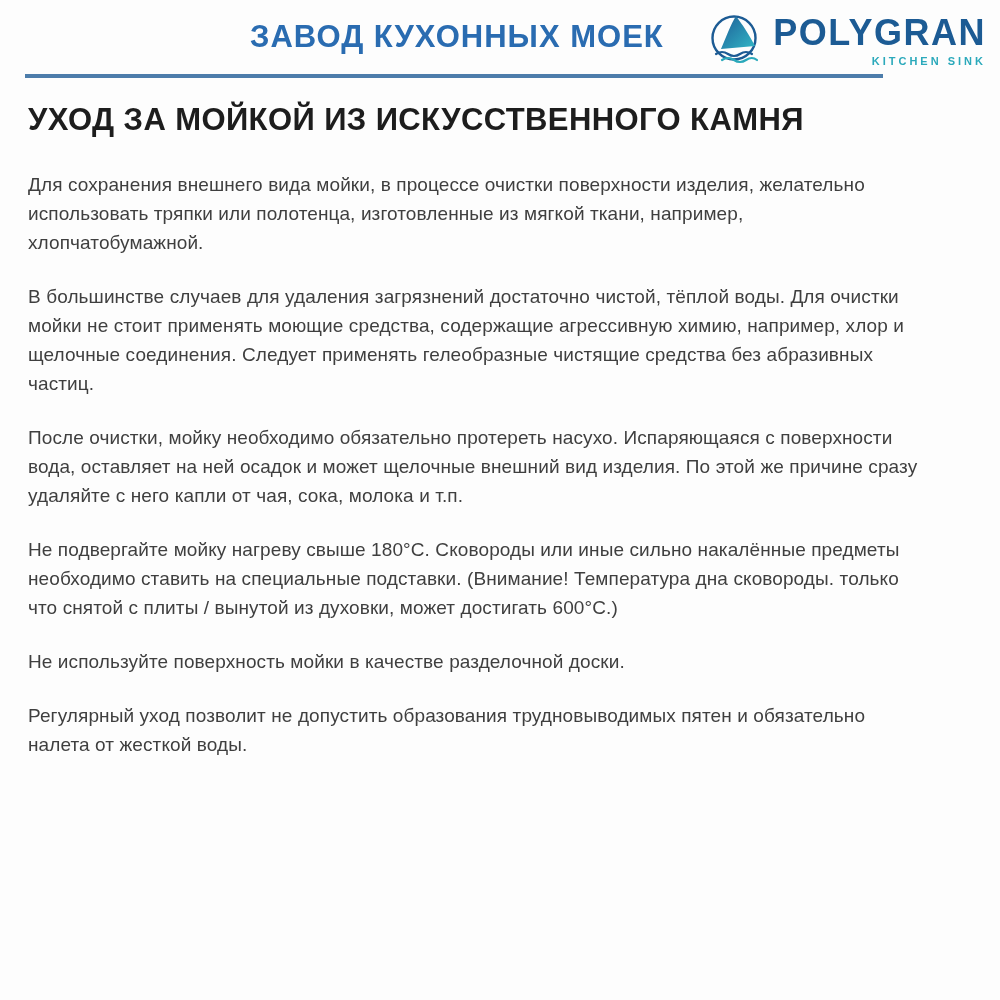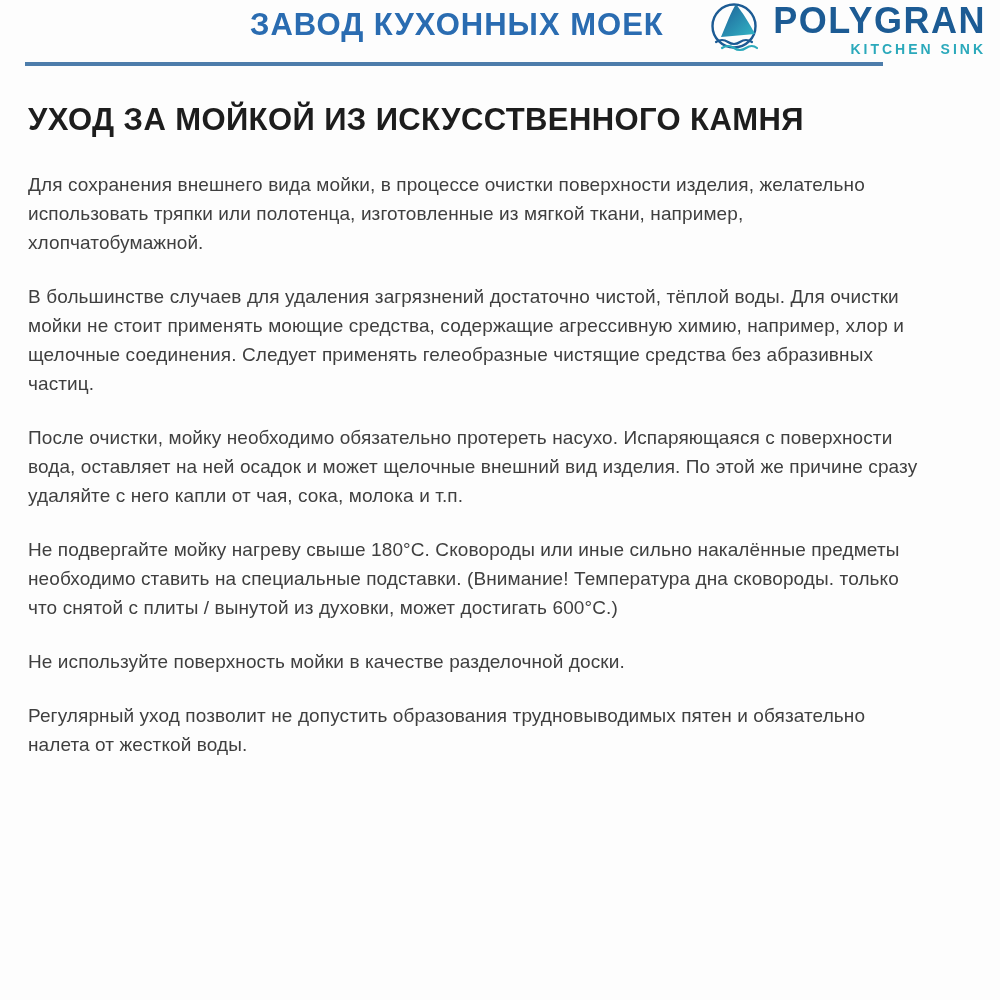--- a/index.html
+++ b/index.html
@@ -9,20 +9,21 @@
     background: #fdfdfd;
     overflow: hidden;
     position: relative;
   }
   .page {
     position: relative;
     width: 1000px;
     height: 896px;
     background: #fdfdfd;
     overflow: hidden;
+    margin-top: 12px;
   }
   
   .header {
     position: absolute;
     top: 0; left: 0; right: 0;
     height: 62px;
   }
   .header-title {
     position: absolute;
     left: 250px;
@@ -44,39 +45,39 @@
   .logo-icon { width: 52px; height: 54px; flex: none; }
   .logo-text { display: flex; flex-direction: column; align-items: flex-end; }
   .logo-brand {
     font-size: 36px;
     font-weight: 800;
     letter-spacing: 1.5px;
     color: #1c5b94;
     line-height: 40px;
   }
   .logo-tagline {
-    font-size: 14px;
+    font-size: 11px;
     font-weight: bold;
     letter-spacing: 3px;
     color: #2ba9bb;
     line-height: 14px;
     margin-top: 1px;
   }
   .divider {
     position: absolute;
     top: 62px;
     left: 25px;
     width: 858px;
     height: 4px;
     background: #4d7dab;
   }
   
   .article {
     position: absolute;
-    top: 103px;
+    top: 91px;
     left: 28px;
     width: 892px;
   }
   .article-heading {
     font-size: 31px;
     font-weight: 800;
     line-height: 34px;
     letter-spacing: 0.4px;
     color: #1d1d1d;
     margin: 0 0 33px 0;

